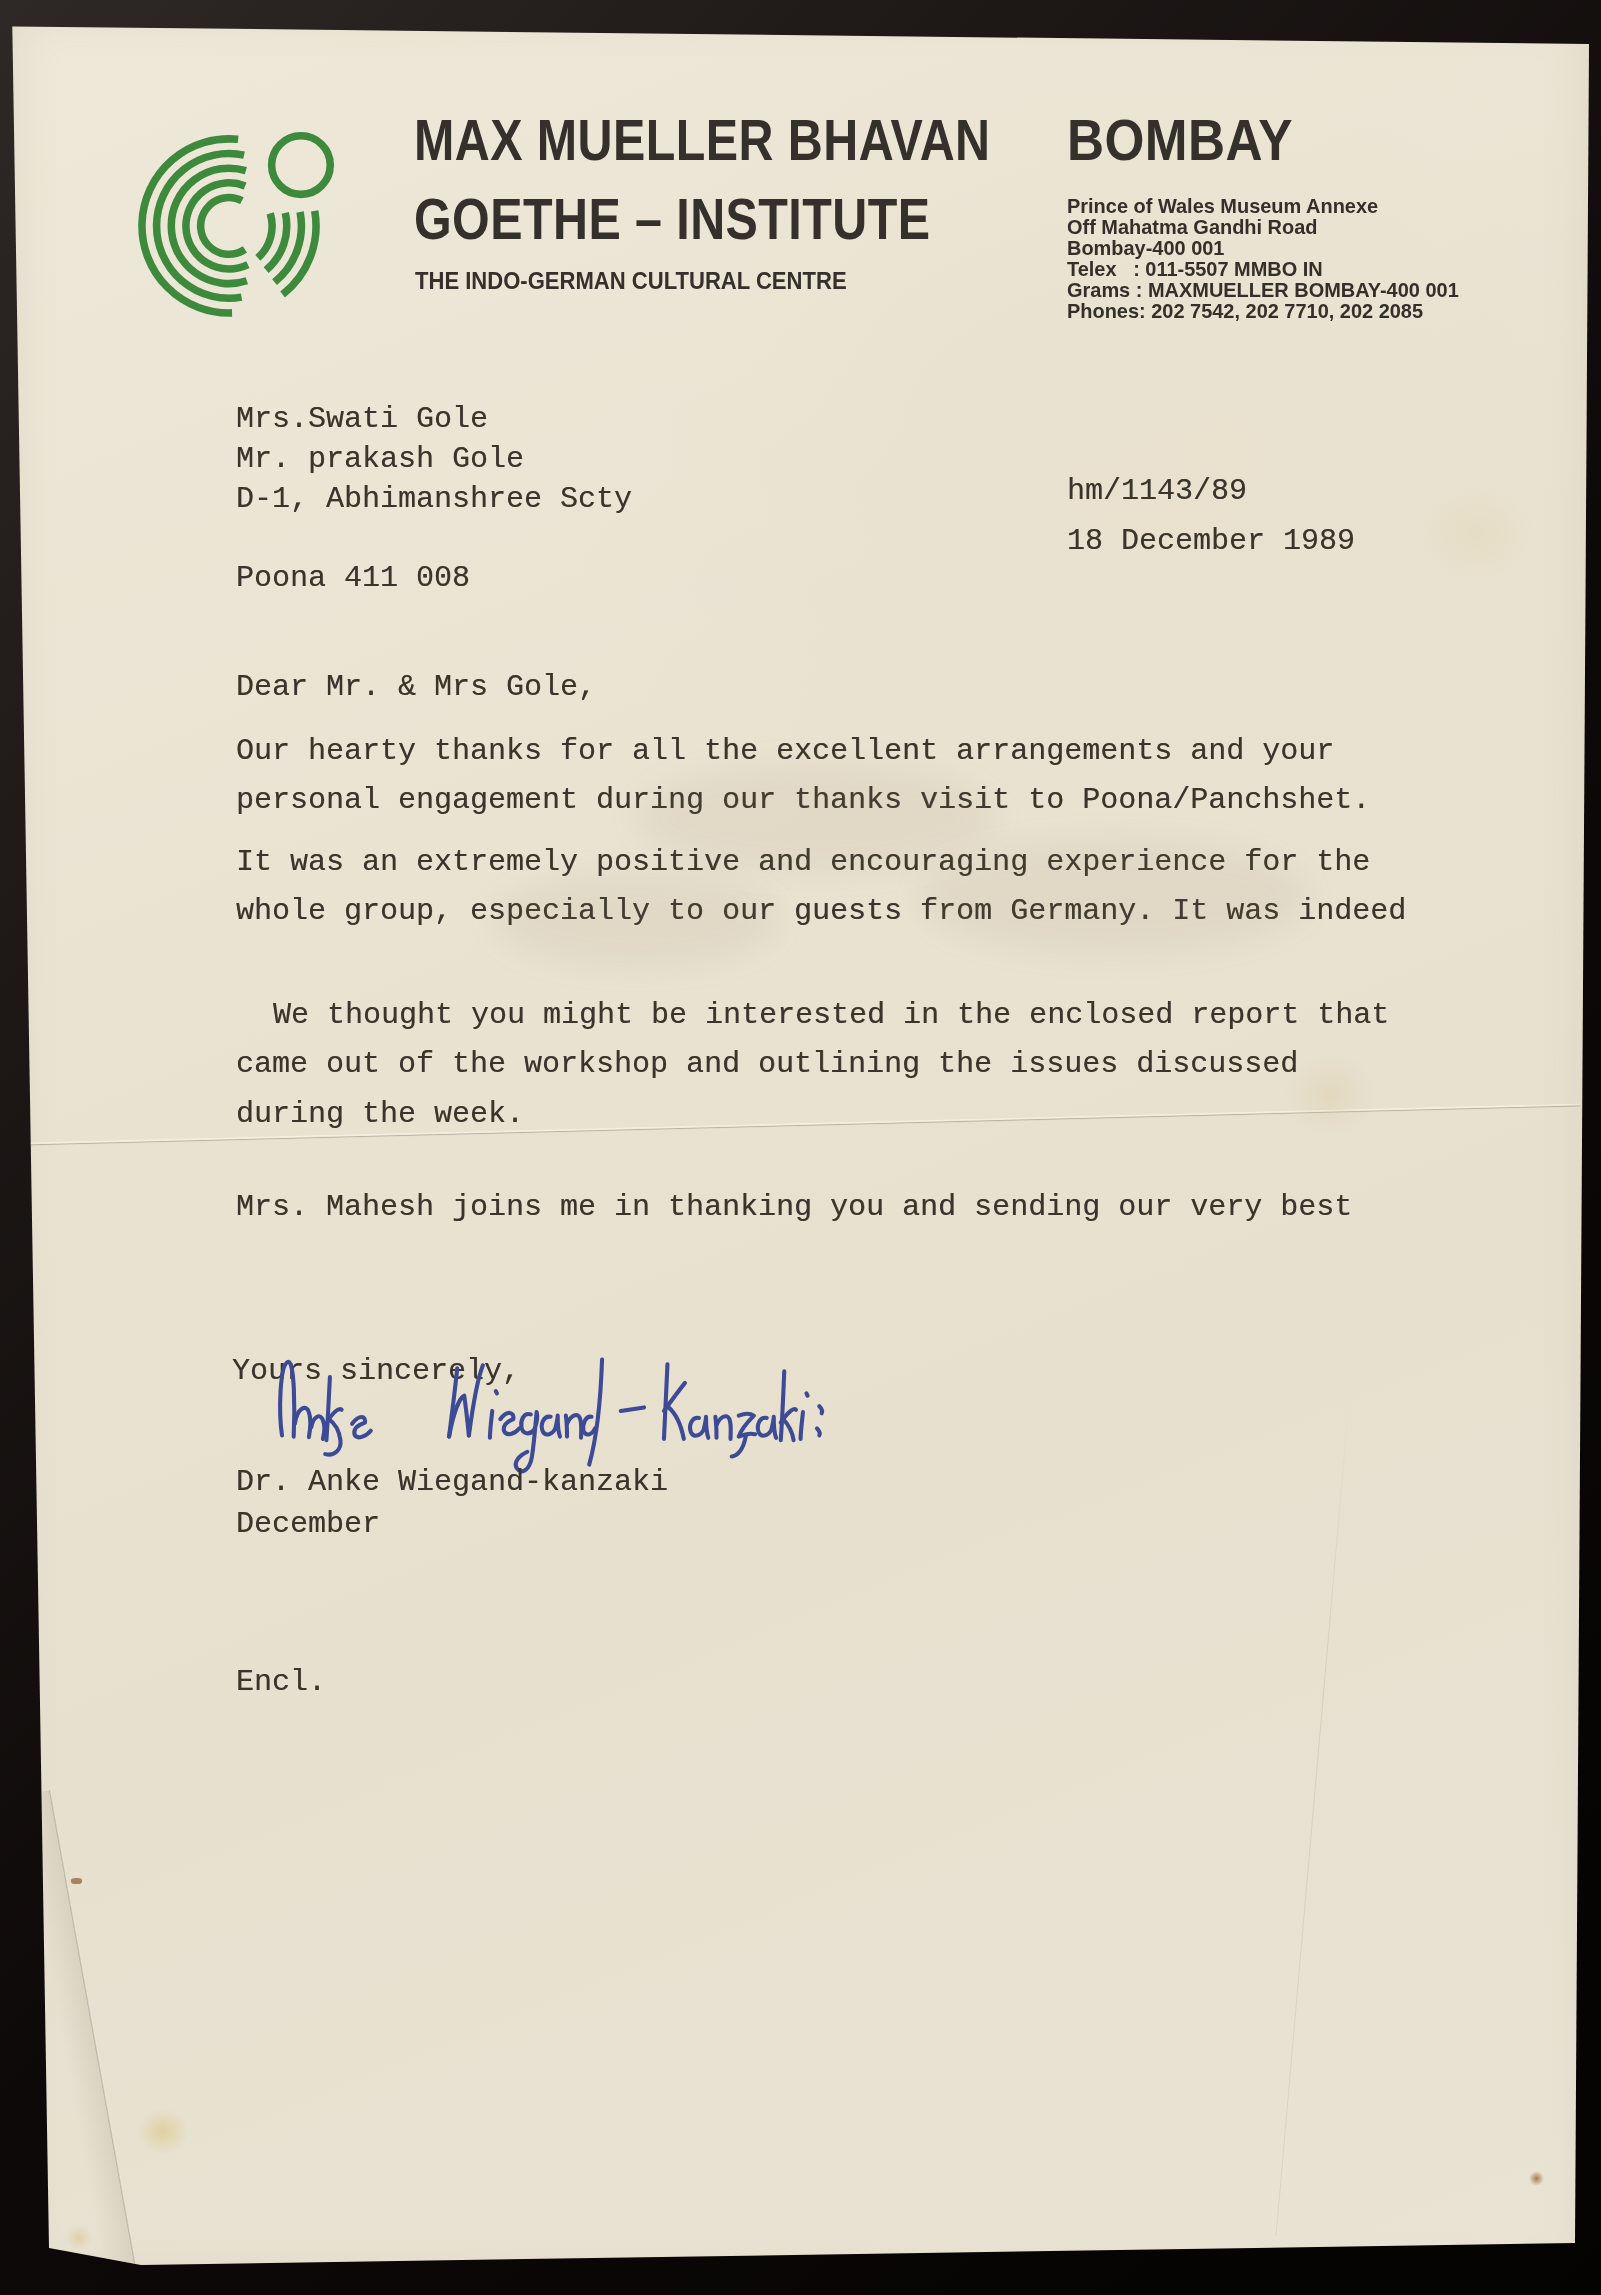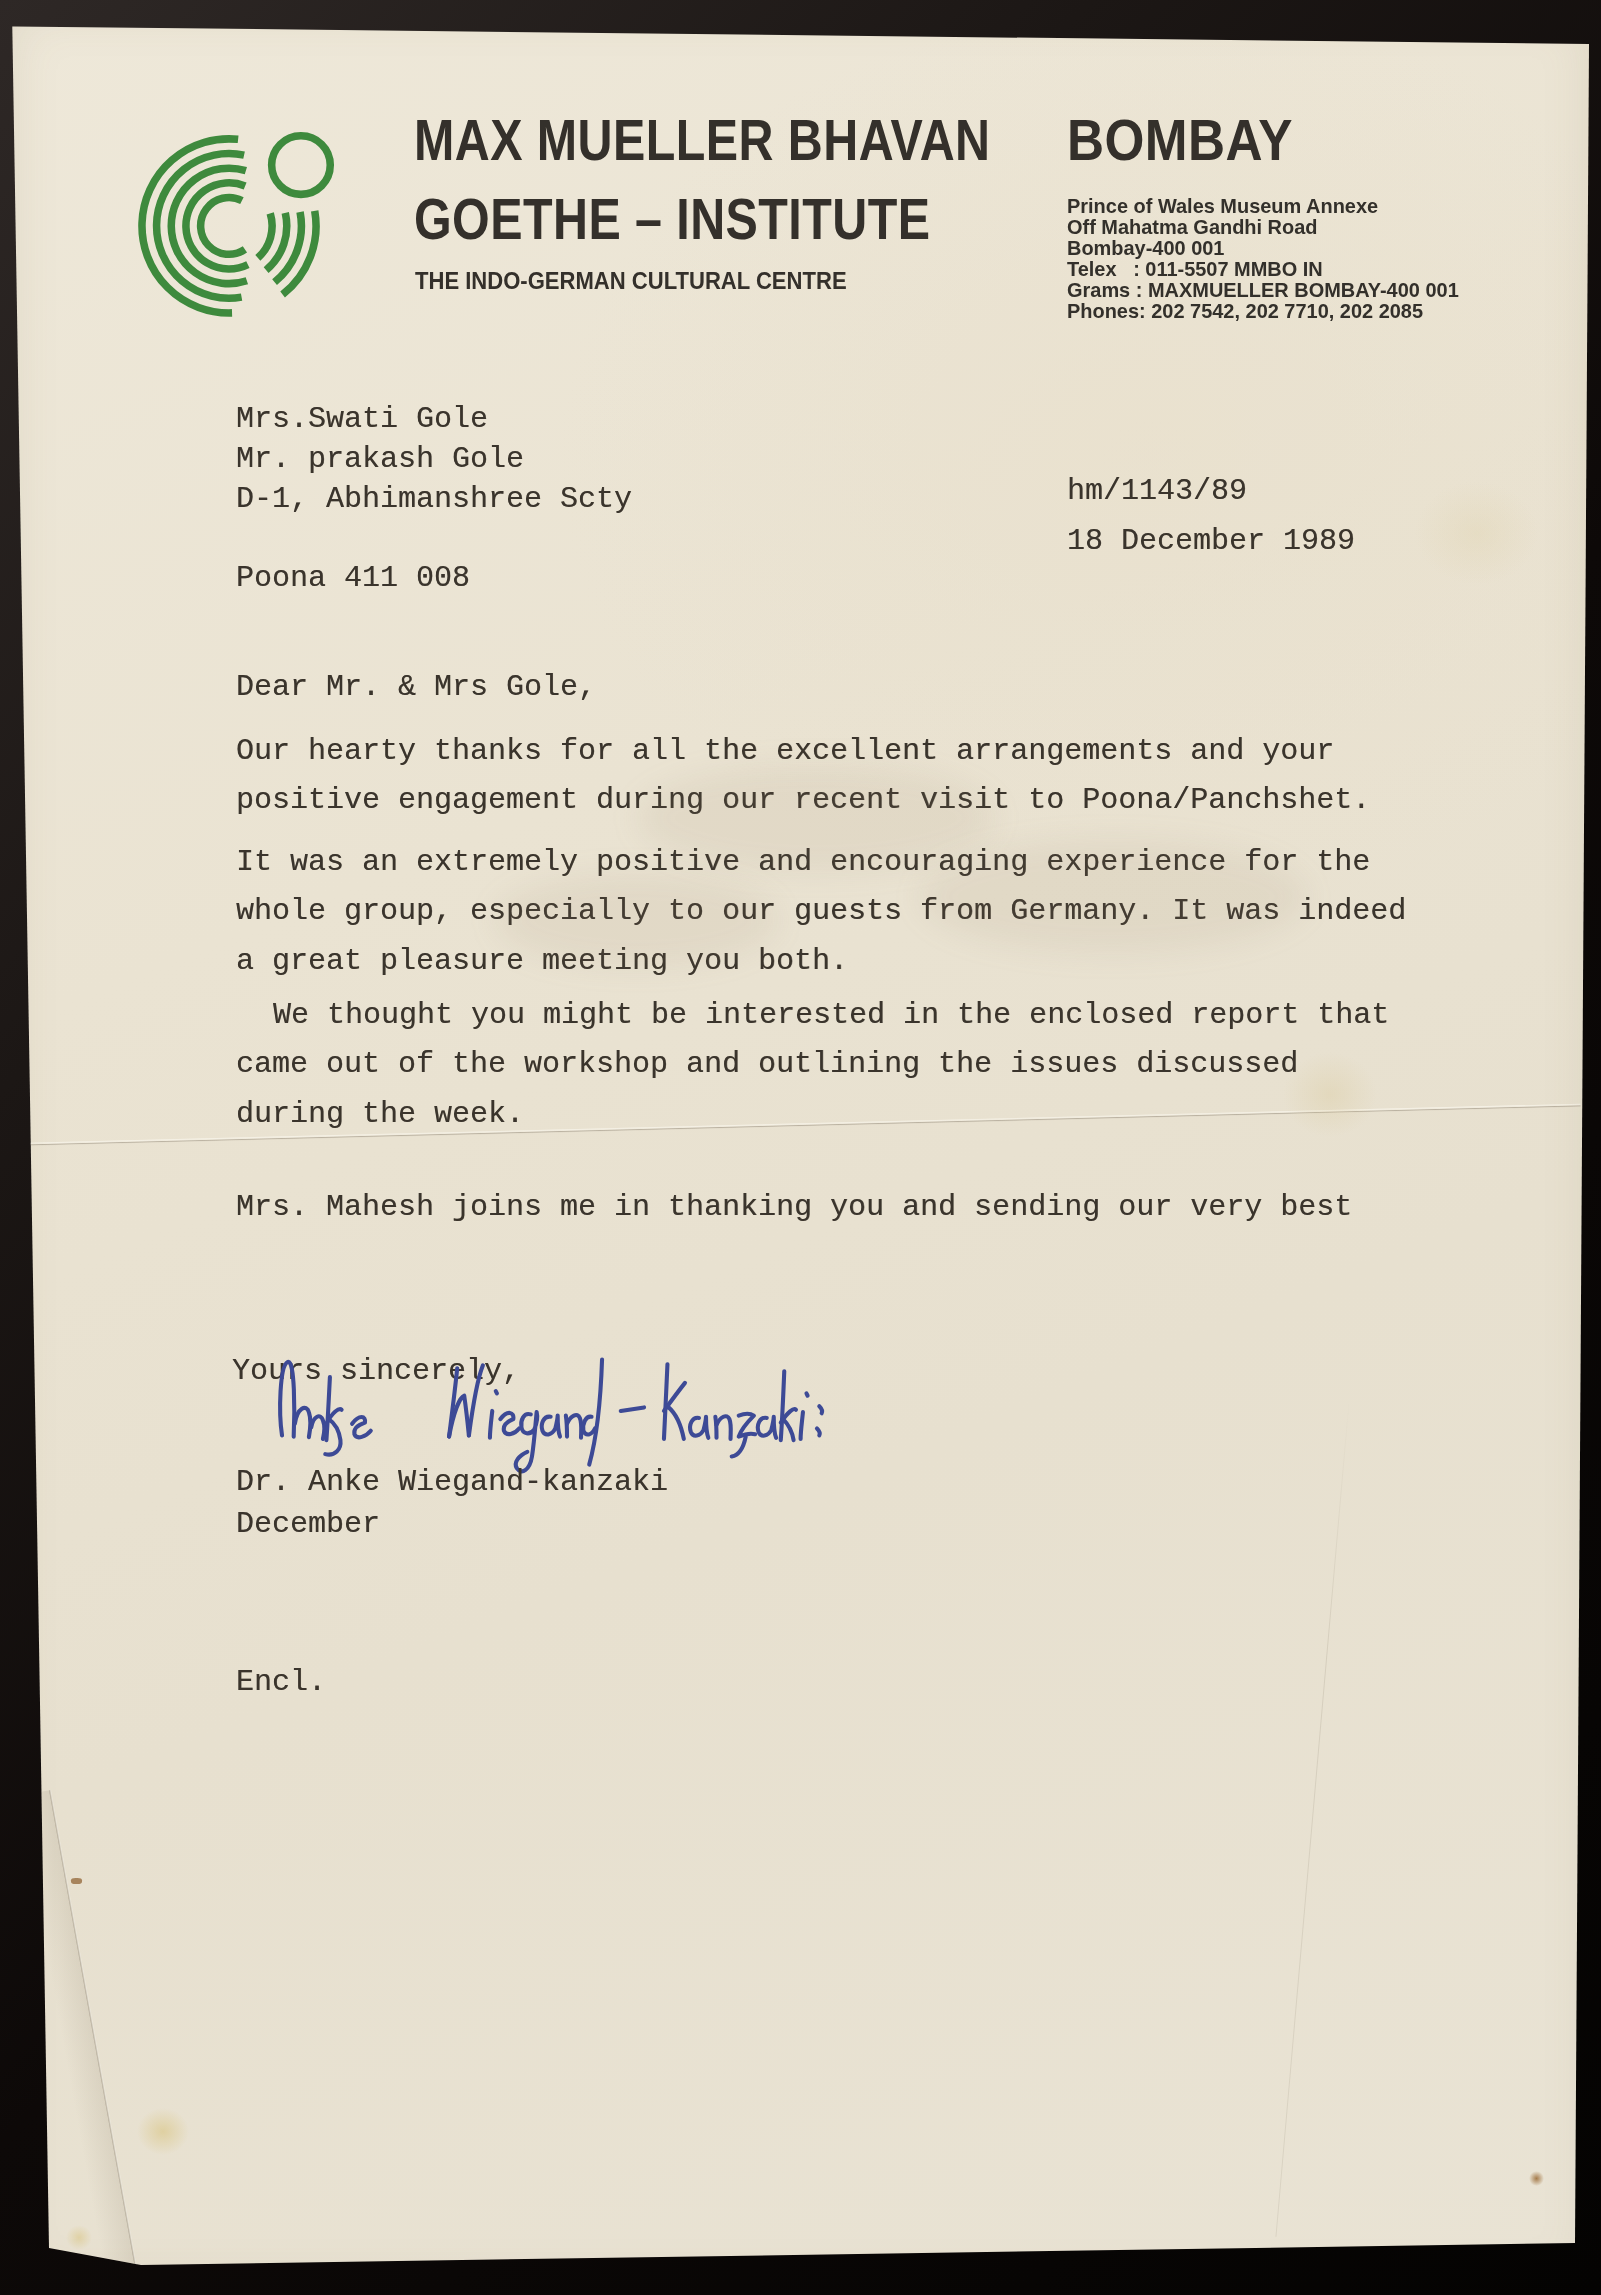--- a/index.html
+++ b/index.html
@@ -98,25 +98,24 @@
   <div class="tw" style="left:236px; top:444px;">Mr. prakash Gole</div>
   <div class="tw" style="left:236px; top:484px;">D-1, Abhimanshree Scty</div>
   <div class="tw" style="left:236px; top:535px;margin-top:28px;">Poona 411 008</div>
 
   <div class="tw" style="left:1067px; top:476px;">hm/1143/89</div>
   <div class="tw" style="left:1067px; top:526px;">18 December 1989</div>
 
   <div class="tw" style="left:236px; top:672px;">Dear Mr. &amp; Mrs Gole,</div>
 
   <div class="tw" style="left:236px; top:736px;">Our hearty thanks for all the excellent arrangements and your</div>
-  <div class="tw" style="left:236px; top:785px;">positive engagement during our recent visit to Poona/Panchshet.</div>
+  <div class="tw" style="left:236px; top:785px;">personal engagement during our thanks visit to Poona/Panchshet.</div>
 
   <div class="tw" style="left:236px; top:847px;">It was an extremely positive and encouraging experience for the</div>
   <div class="tw" style="left:236px; top:896px;">whole group, especially to our guests from Germany. It was indeed</div>
-  <div class="tw" style="left:236px; top:946px;">a great pleasure meeting you both.</div>
 
   <div class="tw" style="left:236px; top:1000px;margin-left:37px;">We thought you might be interested in the enclosed report that</div>
   <div class="tw" style="left:236px; top:1049px;">came out of the workshop and outlining the issues discussed</div>
   <div class="tw" style="left:236px; top:1099px;">during the week.</div>
 
   <div class="tw" style="left:236px; top:1192px;">Mrs. Mahesh joins me in thanking you and sending our very best</div>
 
   <div class="tw" style="left:232px; top:1332px;margin-top:24px;">Yours sincerely,</div>
 
   <svg class="sig" style="left:264px; top:1342px;" width="585" height="146" viewBox="0 0 1000 250" fill="none" stroke="#3d4a96" stroke-width="7" stroke-linecap="round" stroke-linejoin="round">

